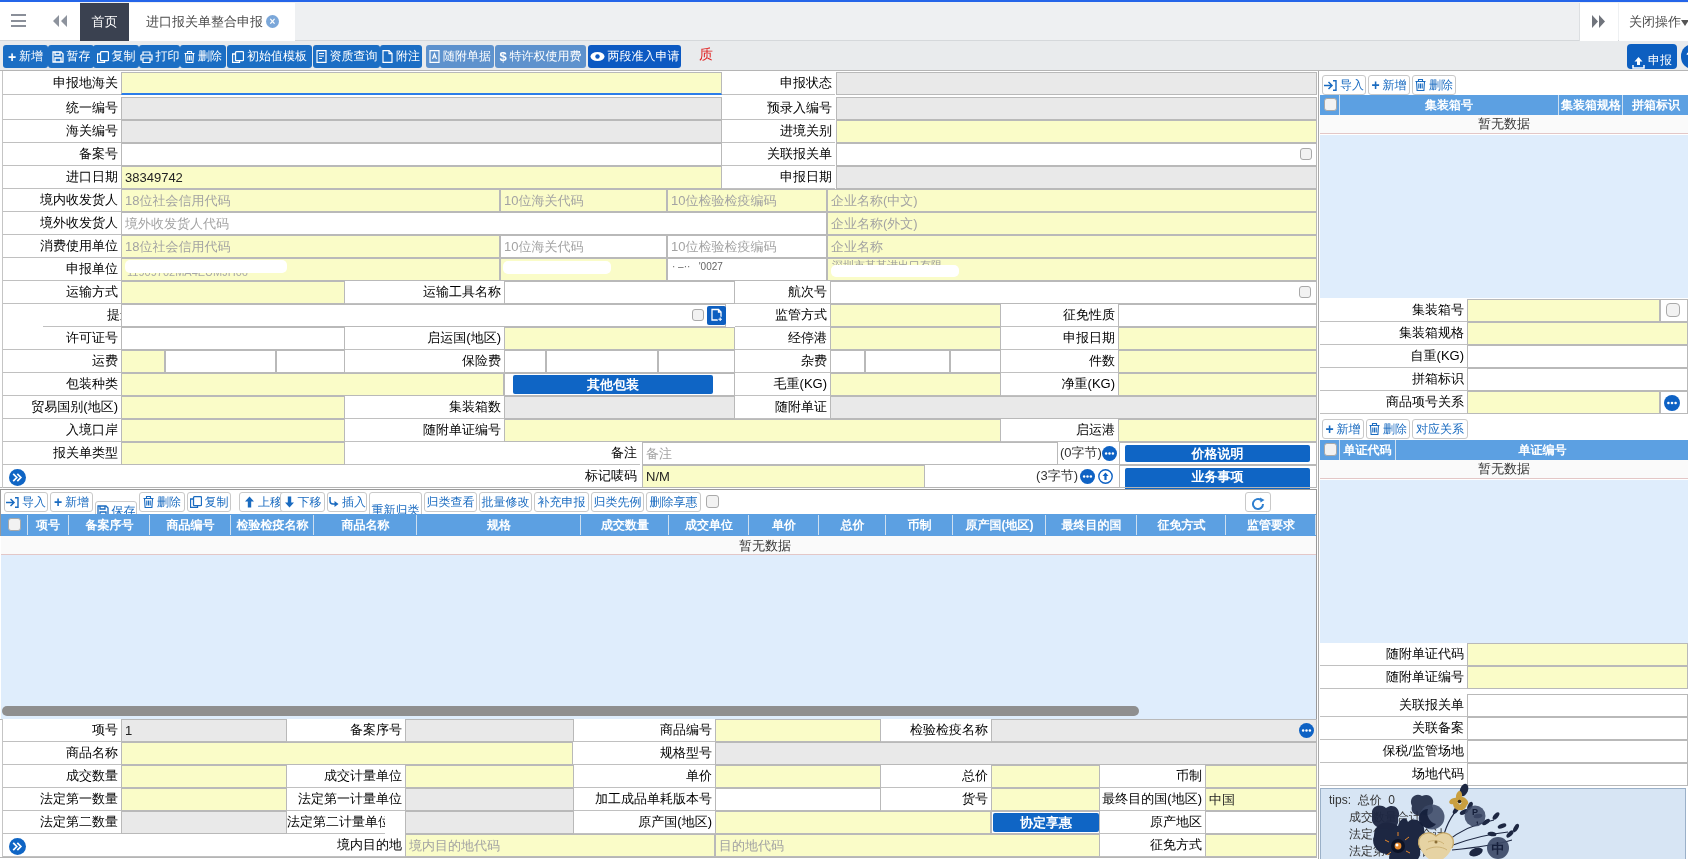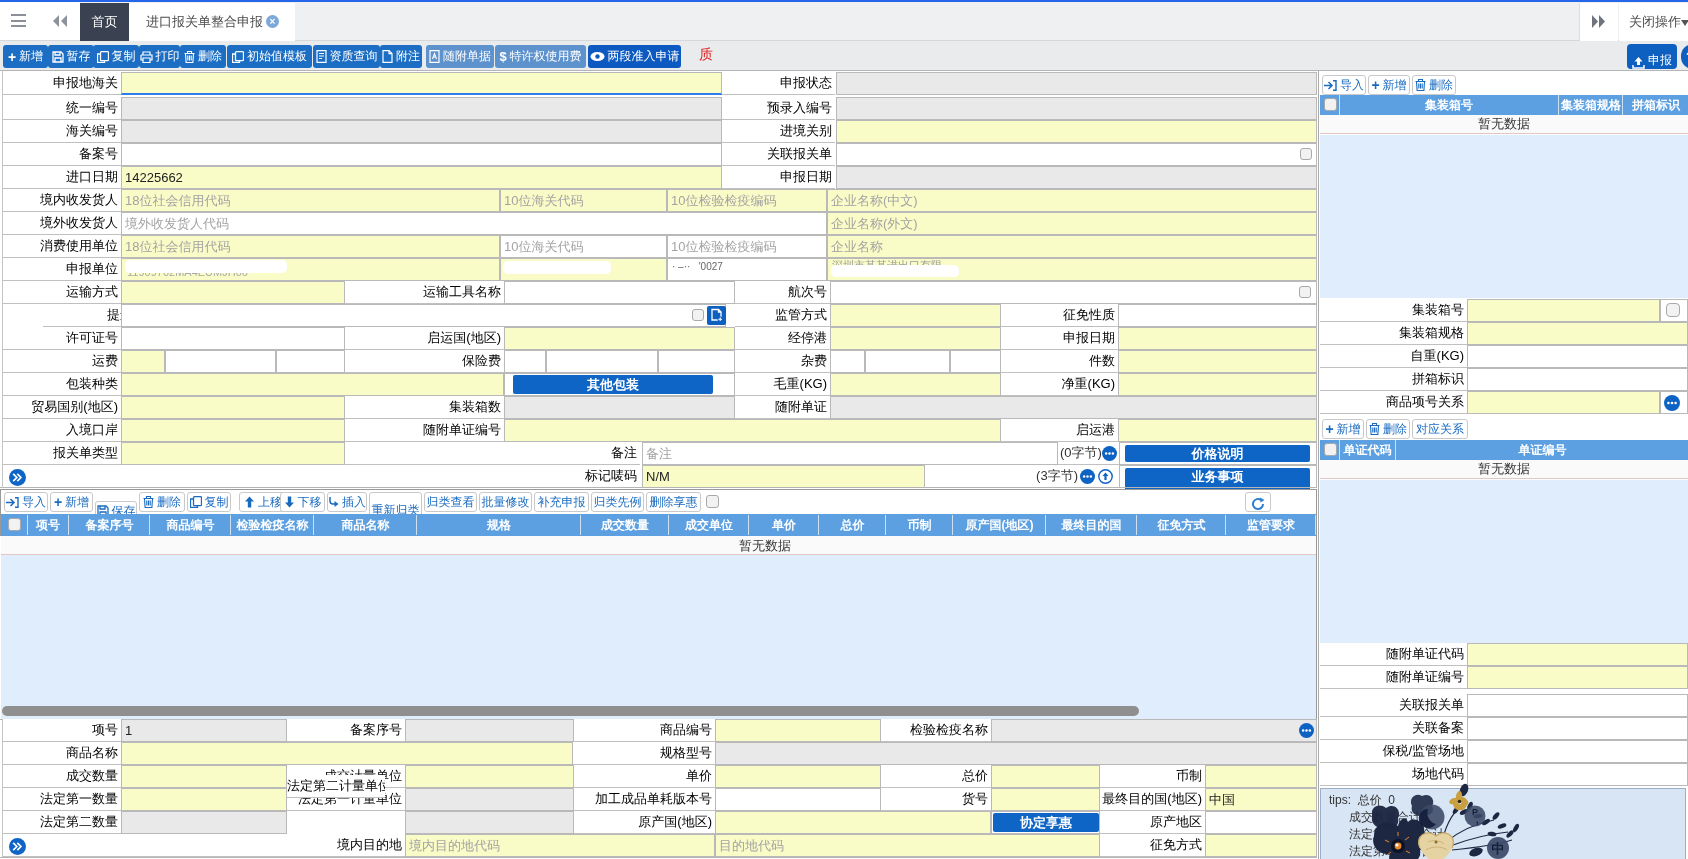--- a/index.html
+++ b/index.html
@@ -99,21 +99,21 @@
 <div class="c lbl" style="left:2px;top:120px;width:119px;height:23px;">海关编号</div>
 <div class="c g" style="left:121px;top:120px;width:601px;height:23px;"></div>
 <div class="c lbl" style="left:722px;top:120px;width:113px;height:23px;">进境关别</div>
 <div class="c y" style="left:836px;top:120px;width:481px;height:23px;"></div>
 <div class="c lbl" style="left:2px;top:143px;width:119px;height:23px;">备案号</div>
 <div class="c w" style="left:121px;top:143px;width:601px;height:23px;"></div>
 <div class="c lbl" style="left:722px;top:143px;width:113px;height:23px;">关联报关单</div>
 <div class="c w" style="left:836px;top:143px;width:481px;height:23px;"></div>
 <div class="cbx" style="left:1300px;top:148px;width:12px;height:12px;"></div>
 <div class="c lbl" style="left:2px;top:166px;width:119px;height:23px;">进口日期</div>
-<div class="c y v" style="left:121px;top:166px;width:601px;height:23px;">14225662</div>
+<div class="c y v" style="left:121px;top:166px;width:601px;height:23px;">38349742</div>
 <div class="c lbl" style="left:722px;top:166px;width:113px;height:23px;">申报日期</div>
 <div class="c g" style="left:836px;top:166px;width:481px;height:23px;"></div>
 <div class="c lbl" style="left:2px;top:189px;width:119px;height:23px;">境内收发货人</div>
 <div class="c y ph" style="left:121px;top:189px;width:379px;height:23px;">18位社会信用代码</div>
 <div class="c y ph" style="left:500px;top:189px;width:167px;height:23px;">10位海关代码</div>
 <div class="c y ph" style="left:667px;top:189px;width:160px;height:23px;">10位检验检疫编码</div>
 <div class="c y ph" style="left:827px;top:189px;width:490px;height:23px;">企业名称(中文)</div>
 <div class="c lbl" style="left:2px;top:212px;width:119px;height:23px;">境外收发货人</div>
 <div class="c w ph" style="left:121px;top:212px;width:706px;height:23px;">境外收发货人代码</div>
 <div class="c y ph" style="left:827px;top:212px;width:490px;height:23px;">企业名称(外文)</div>
@@ -328,21 +328,21 @@
 <div class="c lbl" style="left:287px;top:788px;width:118px;height:23px;">法定第一计量单位</div>
 <div class="c g" style="left:405px;top:788px;width:169px;height:23px;"></div>
 <div class="c lbl" style="left:574px;top:788px;width:141px;height:23px;">加工成品单耗版本号</div>
 <div class="c w" style="left:715px;top:788px;width:166px;height:23px;"></div>
 <div class="c lbl" style="left:881px;top:788px;width:110px;height:23px;">货号</div>
 <div class="c y" style="left:991px;top:788px;width:109px;height:23px;"></div>
 <div class="c lbl" style="left:1100px;top:788px;width:105px;height:23px;">最终目的国(地区)</div>
 <div class="c y v" style="left:1205px;top:788px;width:112px;height:23px;">中国</div>
 <div class="c lbl" style="left:2px;top:811px;width:119px;height:23px;">法定第二数量</div>
 <div class="c g" style="left:121px;top:811px;width:166px;height:23px;"></div>
-<div class="c lbl" style="left:287px;top:775px;width:98px;height:23px;">法定第二计量单位</div>
+<div class="c lbl" style="left:287px;top:811px;width:98px;height:23px;">法定第二计量单位</div>
 <div class="c g" style="left:405px;top:811px;width:169px;height:23px;"></div>
 <div class="c lbl" style="left:574px;top:811px;width:141px;height:23px;">原产国(地区)</div>
 <div class="c y" style="left:715px;top:811px;width:276px;height:23px;"></div>
 <div class="c w" style="left:991px;top:811px;width:109px;height:23px;"></div>
 <div class="btn-b" style="position:absolute;left:993px;top:813px;width:106px;height:19px;line-height:19px;">协定享惠</div>
 <div class="c lbl" style="left:1100px;top:811px;width:105px;height:23px;">原产地区</div>
 <div class="c w" style="left:1205px;top:811px;width:112px;height:23px;"></div>
 <div class="c lbl" style="left:2px;top:834px;width:285px;height:23px;"></div>
 <svg style="position:absolute;left:9px;top:838px;" width="17" height="17" viewBox="0 0 17 17">
     <circle cx="8.5" cy="8.5" r="8.5" fill="#0f65c5"></circle>

